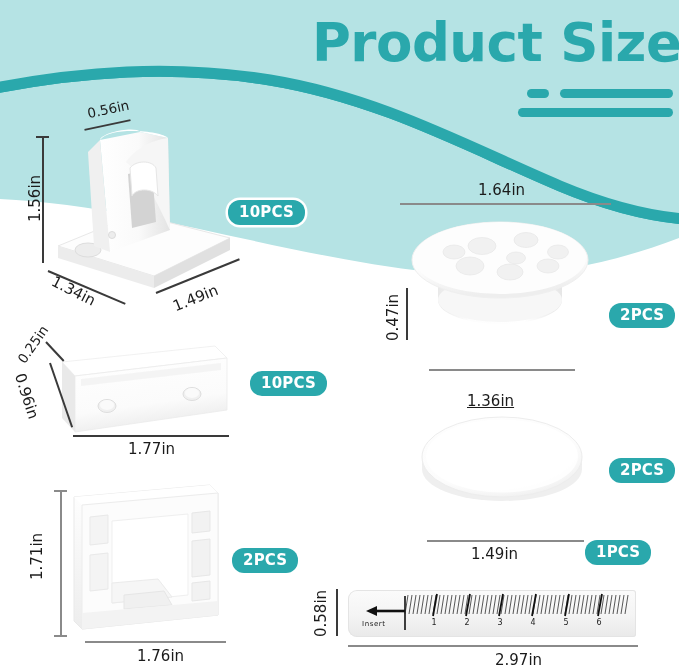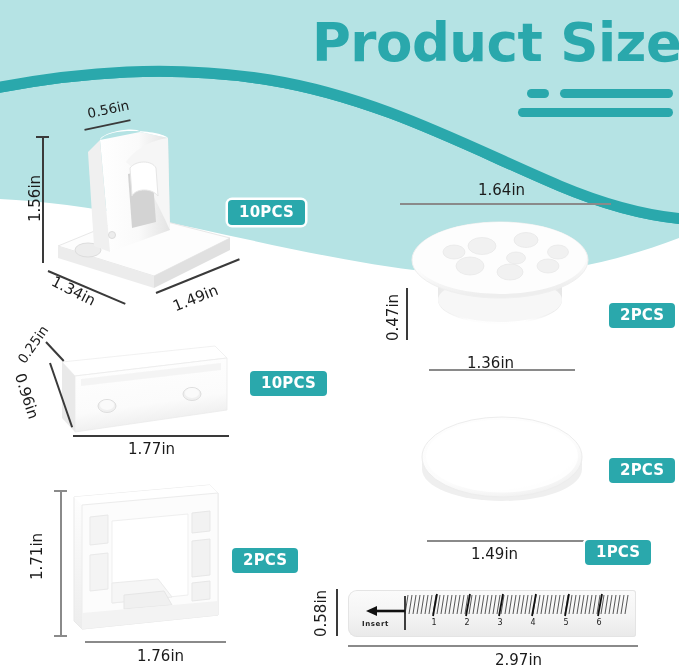--- a/index.html
+++ b/index.html
@@ -50,21 +50,21 @@
   .rule.dark { background:#3a3a3a; }
 
   
   .pcs-badge {
     position:absolute;
     background:#2AA8AC;
     color:#ffffff;
     font-weight:bold;
     font-size:15px;
     letter-spacing:0.2px;
-    border-radius:4px;
+    border-radius:12px;
     padding:4px 11px 5px 11px;
     line-height:16px;
     font-family:"DejaVu Sans", sans-serif;
     box-shadow:0 0 0 2.5px #ffffff;
     white-space:nowrap;
   }
 
   
   
   
@@ -97,21 +97,20 @@
   #ruler-body {
     position:absolute; left:0; top:0; width:288px; height:47px;
     background:linear-gradient(180deg,#fbfbfb 0%,#f4f4f4 55%,#e9e9e9 100%);
     border-radius:9px 3px 3px 9px;
     box-shadow:inset 0 0 0 1px #e4e4e4;
   }
   #insert-label {
     position:absolute; left:14px; top:30px;
     font-size:7px; color:#222; letter-spacing:0.6px;
     font-family:"DejaVu Sans", sans-serif;
-    font-weight:bold;
   }
   .ruler-num {
     position:absolute; top:28px;
     font-size:8px; color:#222;
     font-family:"DejaVu Sans", sans-serif;
     transform:translateX(-50%);
   }
 </style>
 </head>
 <body>
@@ -291,21 +290,21 @@
     <ellipse cx="138" cy="56" rx="11" ry="7" fill="#f1f1f1" stroke="#e7e7e7" stroke-width="0.7"></ellipse>
   </svg>
 </div>
 
 <div class="dim" style="left:478px; top:181px;">1.64in</div>
 <div class="rule h" style="left:400px; top:203px; width:211px; background:#8a8a8a;"></div>
 
 <div class="dim" style="left:384px; top:341px; transform:rotate(-90deg); transform-origin:left top;">0.47in</div>
 <div class="rule v" style="left:406px; top:288px; height:52px; background:#3a3a3a;"></div>
 
-<div class="dim" style="left:467px; top:354px;text-decoration:underline;">1.36in</div>
+<div class="dim" style="left:467px; top:392px;text-decoration:underline;">1.36in</div>
 <div class="rule h" style="left:429px; top:369px; width:146px; background:#8a8a8a;"></div>
 
 <div class="pcs-badge" style="left:609px; top:303px;">2PCS</div>
 
 <div id="prod5">
   <svg width="165" height="90" viewBox="0 0 165 90">
     <defs>
       <radialGradient id="g5" cx="0.42" cy="0.35" r="0.75">
         <stop offset="0%" stop-color="#ffffff"></stop>
         <stop offset="72%" stop-color="#fcfcfc"></stop>

